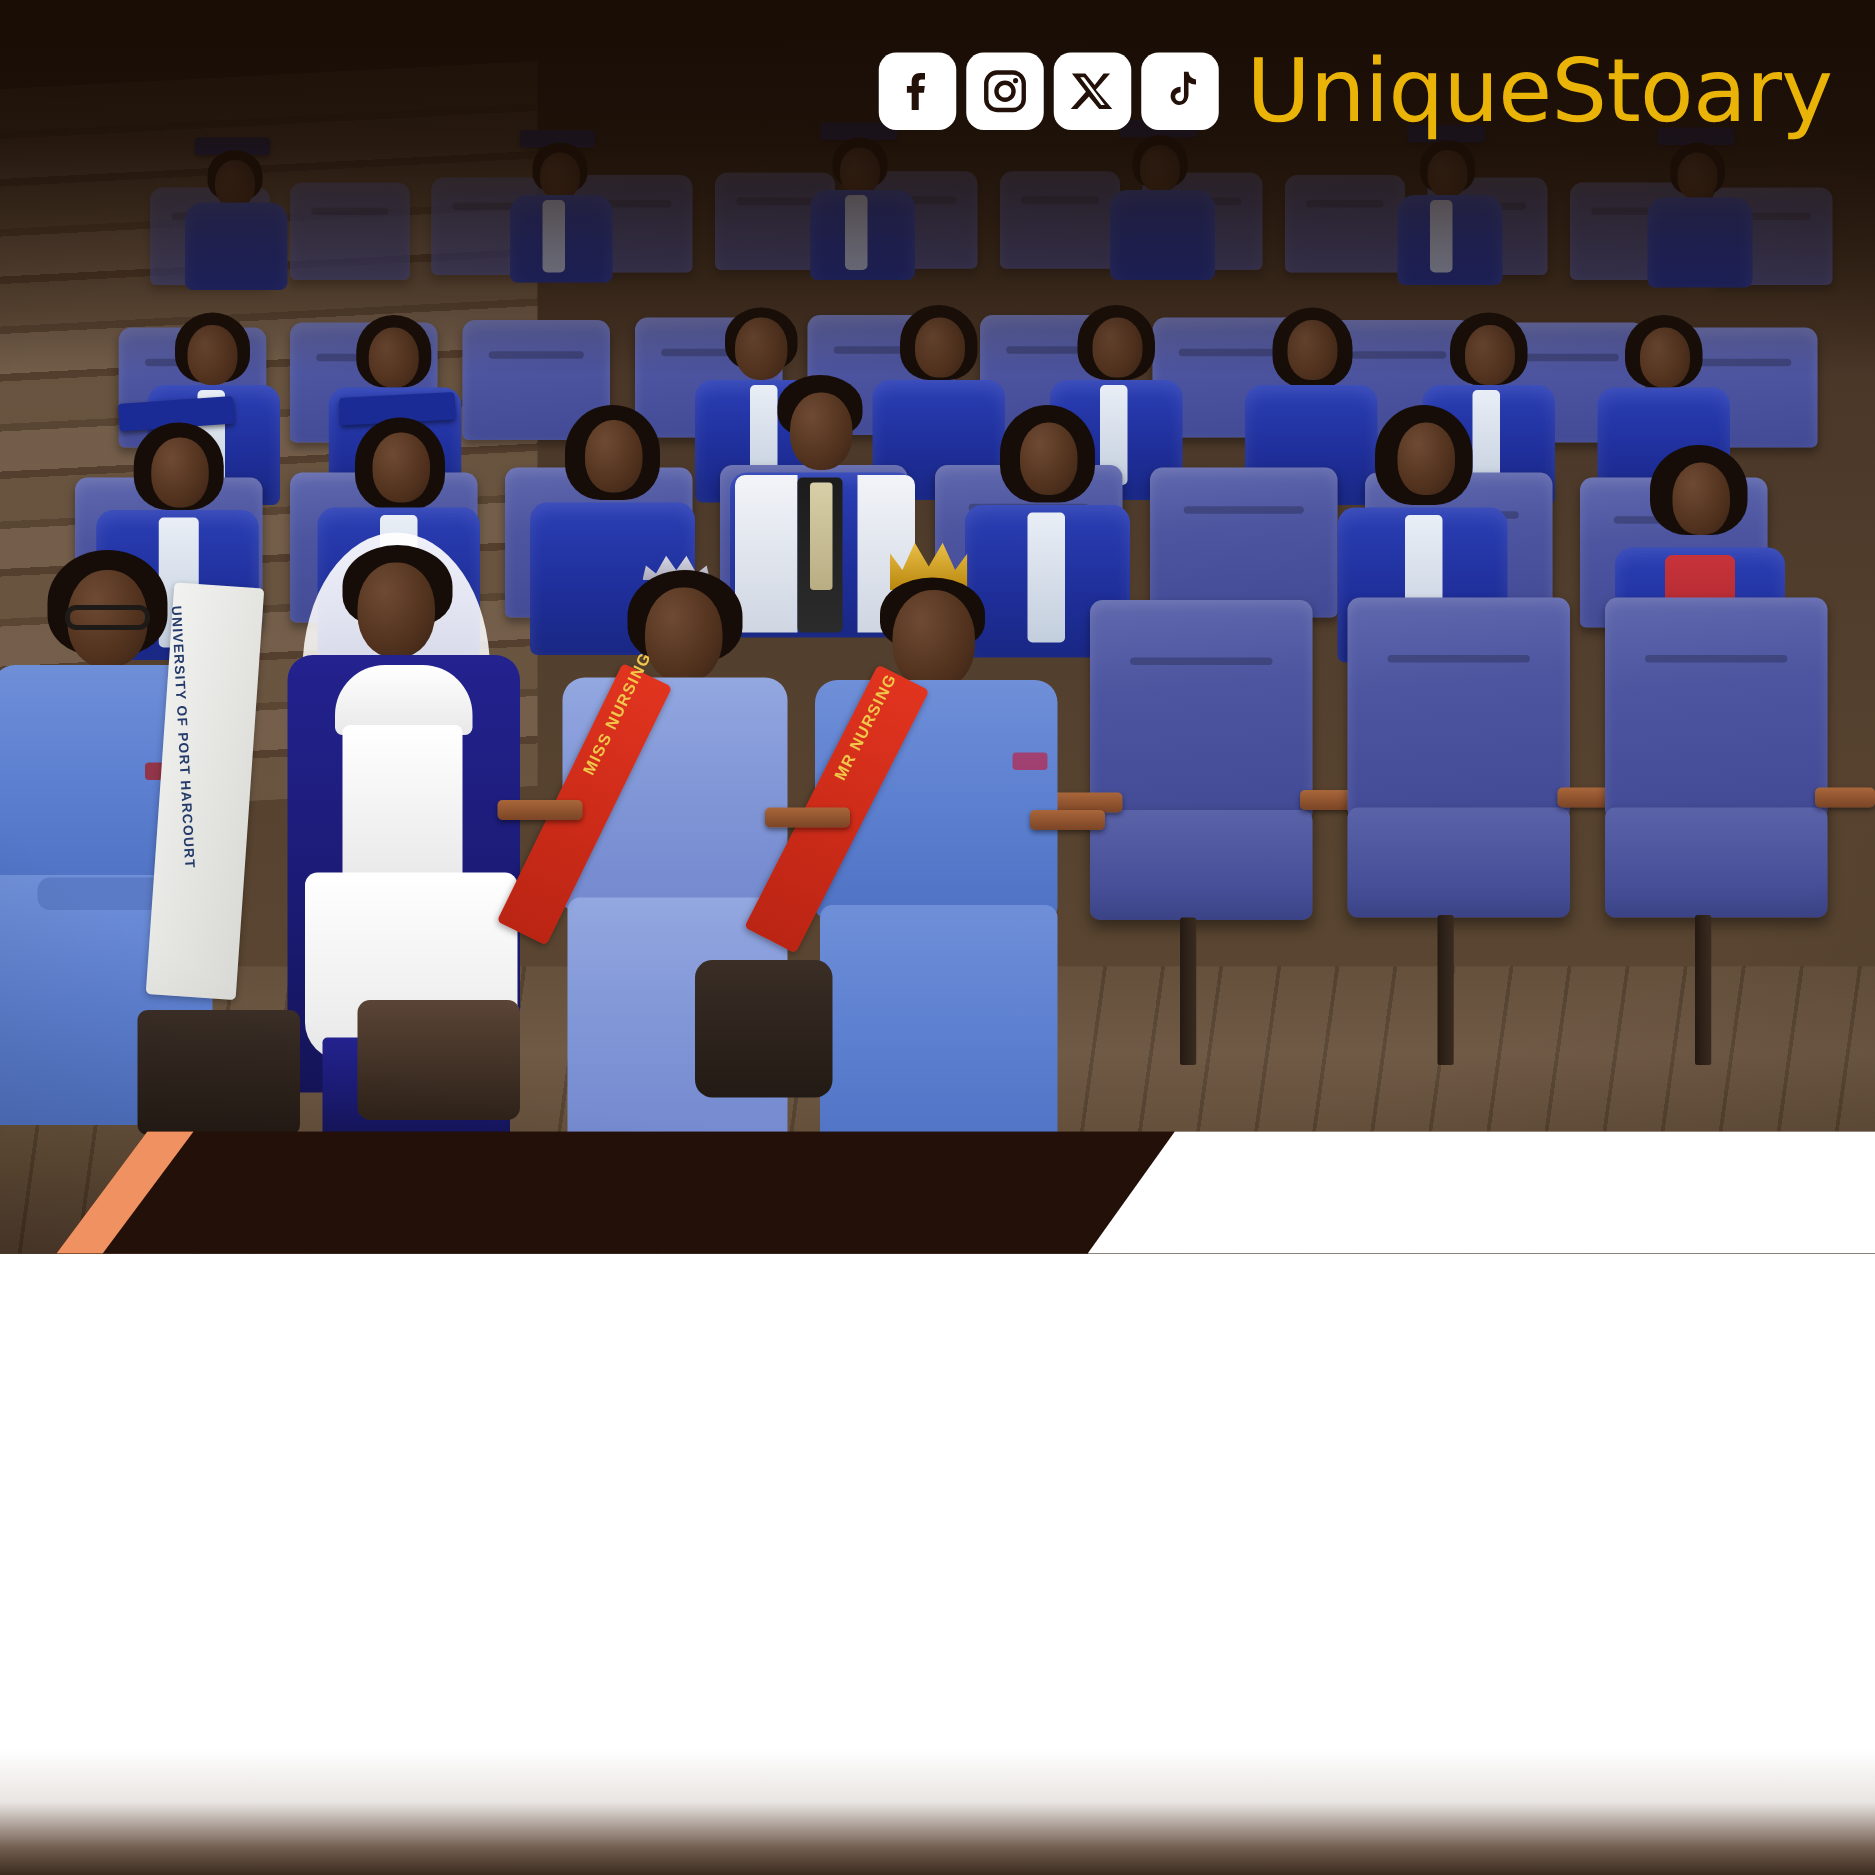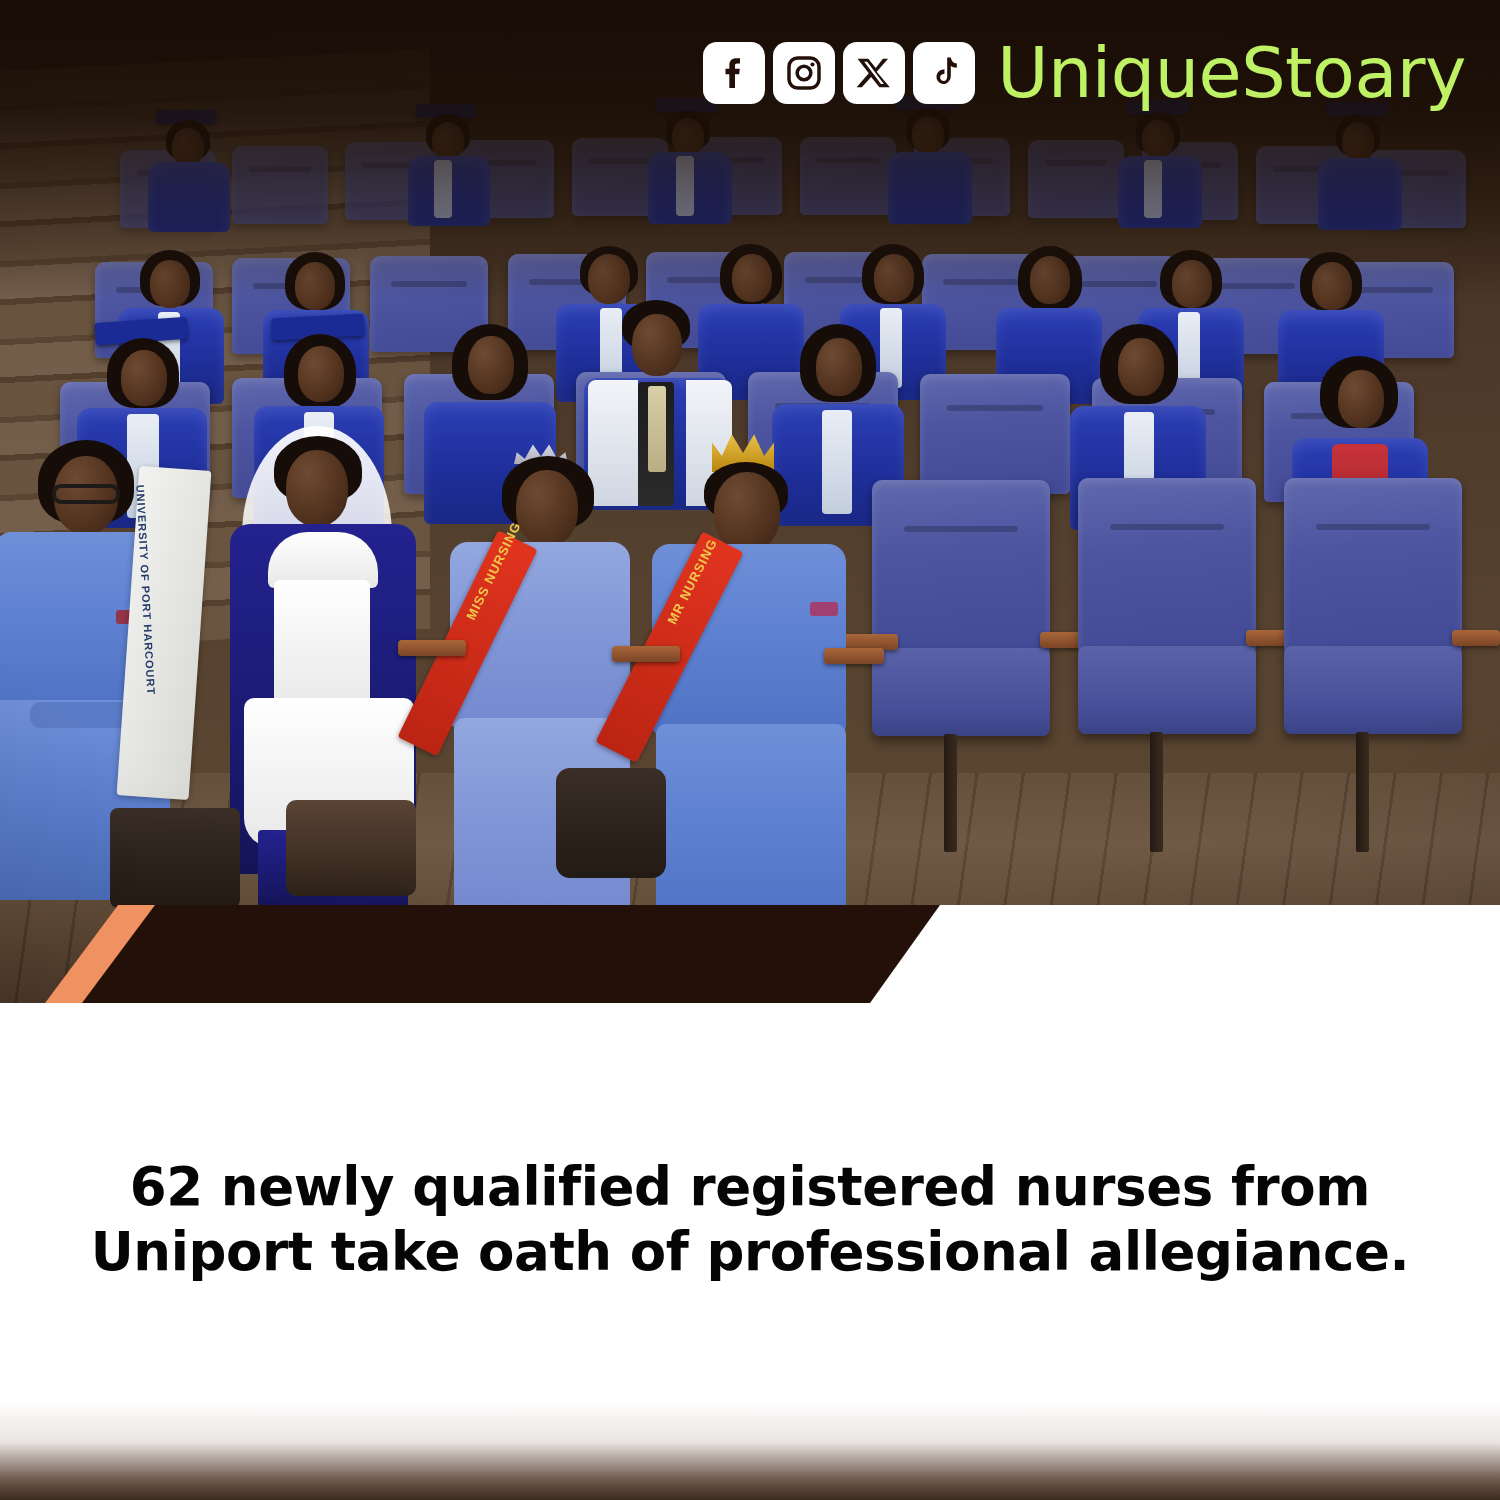--- a/index.html
+++ b/index.html
@@ -233,21 +233,21 @@
     z-index: 40;
   }
   .social-icon {
     width: 62px; height: 62px;
     background: #ffffff;
     border-radius: 14px;
     display:flex; align-items:center; justify-content:center;
   }
   .social-icon svg { display:block; }
   #brand-name {
-    color:#bef264;
+    color:#eab308;
     font-size: 70px;
     font-weight: 400;
     letter-spacing: -0.5px;
     margin-left: 14px;
     line-height: 1;
     white-space: nowrap;
     font-family: "DejaVu Sans", sans-serif;
   }
 
   
@@ -600,18 +600,15 @@
       <div id="brand-name">UniqueStoary</div>
     </div>
 
     <div id="decor-band">
       <div class="band-dark"></div>
       <div class="band-white-cut"></div>
       <div class="band-orange"></div>
     </div>
   </div>
 
-  <div id="caption-block">
-    <p id="caption-text">62 newly qualified registered nurses from Uniport take oath of professional allegiance.</p>
-  </div>
 
   <div id="bottom-fade"></div>
 </div>
 
 </body></html>

